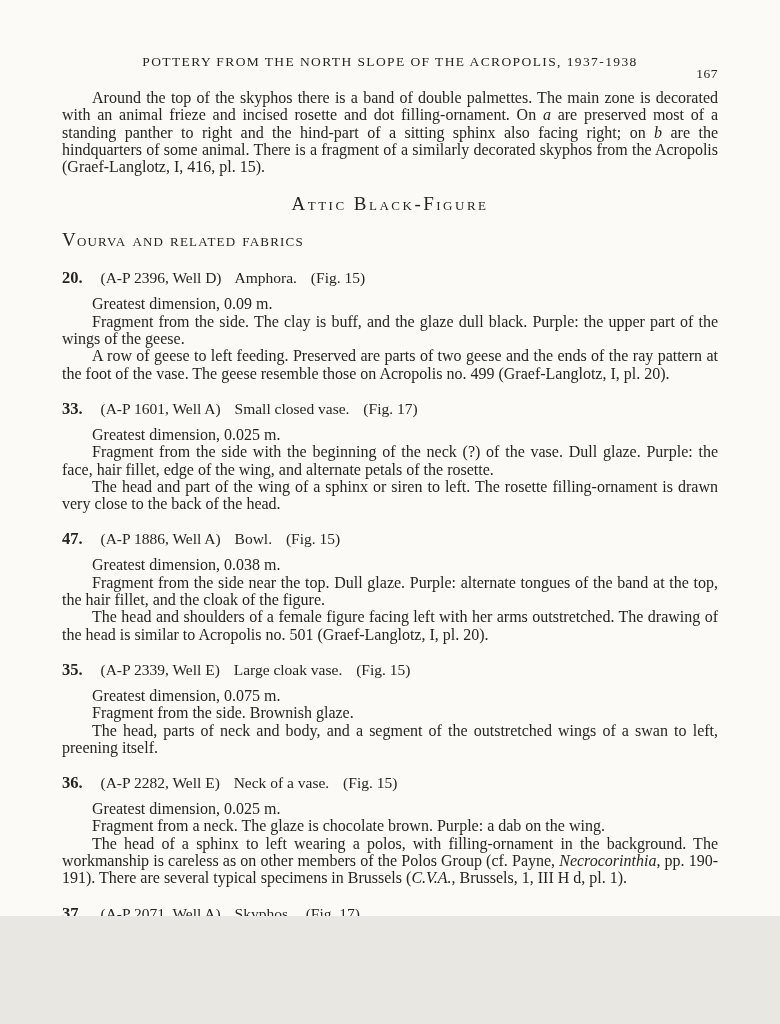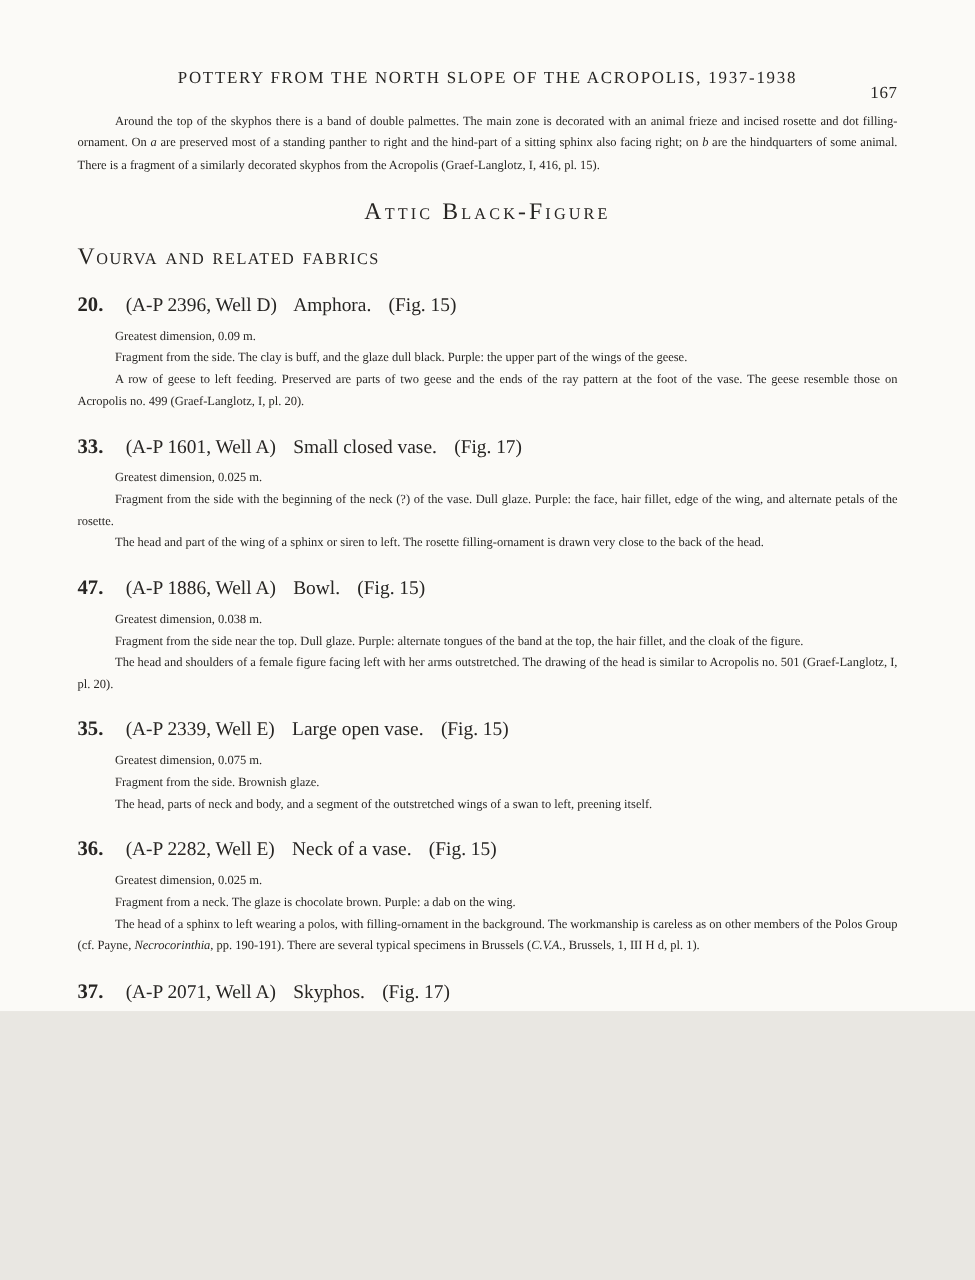--- a/index.html
+++ b/index.html
@@ -1,19 +1,19 @@
 <!DOCTYPE html>
 <html><head>
 <meta charset="utf-8">
 <style>
   * { box-sizing: border-box; }
   html, body { margin: 0; padding: 0; background: #e9e7e2; }
   .page {
     width: 780px;
-    height: 809px;
+    height: 916px;
     margin: 0 auto;
     background: #fbfaf7;
     color: #272523;
     font-family: "Liberation Serif", serif;
     padding: 54px 62px 20px 62px;
     overflow: hidden;
     position: relative;
   }
   .running-head {
     position: relative;
@@ -23,21 +23,21 @@
     white-space: nowrap;
     margin-bottom: 19px;
   }
   .head-page {
     position: absolute;
     right: 0;
     top: 12px;
     letter-spacing: 0.5px;
   }
   .body-par {
-    font-size: 10px;
+    font-size: 16px;
     line-height: 17.3px;
     text-align: justify;
     text-indent: 30px;
     margin: 0;
   }
   .section-heading {
     font-variant: small-caps;
     font-weight: normal;
     font-size: 19px;
     letter-spacing: 2.5px;
@@ -112,21 +112,21 @@
     </div>
     <p class="body-par">Greatest dimension, 0.038 m.</p>
     <p class="body-par">Fragment from the side near the top. Dull glaze. Purple: alternate tongues of the band at the top, the hair fillet, and the cloak of the figure.</p>
     <p class="body-par">The head and shoulders of a female figure facing left with her arms outstretched. The drawing of the head is similar to Acropolis no. 501 (Graef-Langlotz, I, pl. 20).</p>
   </section>
 
   <section class="entry">
     <div class="entry-heading">
       <span class="entry-number">35.</span>
       <span class="entry-id">(A-P 2339, Well E)</span>
-      <span class="entry-name">Large open vase.</span>
+      <span class="entry-name">Large cloak vase.</span>
       <span class="entry-fig">(Fig. 15)</span>
     </div>
     <p class="body-par">Greatest dimension, 0.075 m.</p>
     <p class="body-par">Fragment from the side. Brownish glaze.</p>
     <p class="body-par">The head, parts of neck and body, and a segment of the outstretched wings of a swan to left, preening itself.</p>
   </section>
 
   <section class="entry">
     <div class="entry-heading">
       <span class="entry-number">36.</span>

